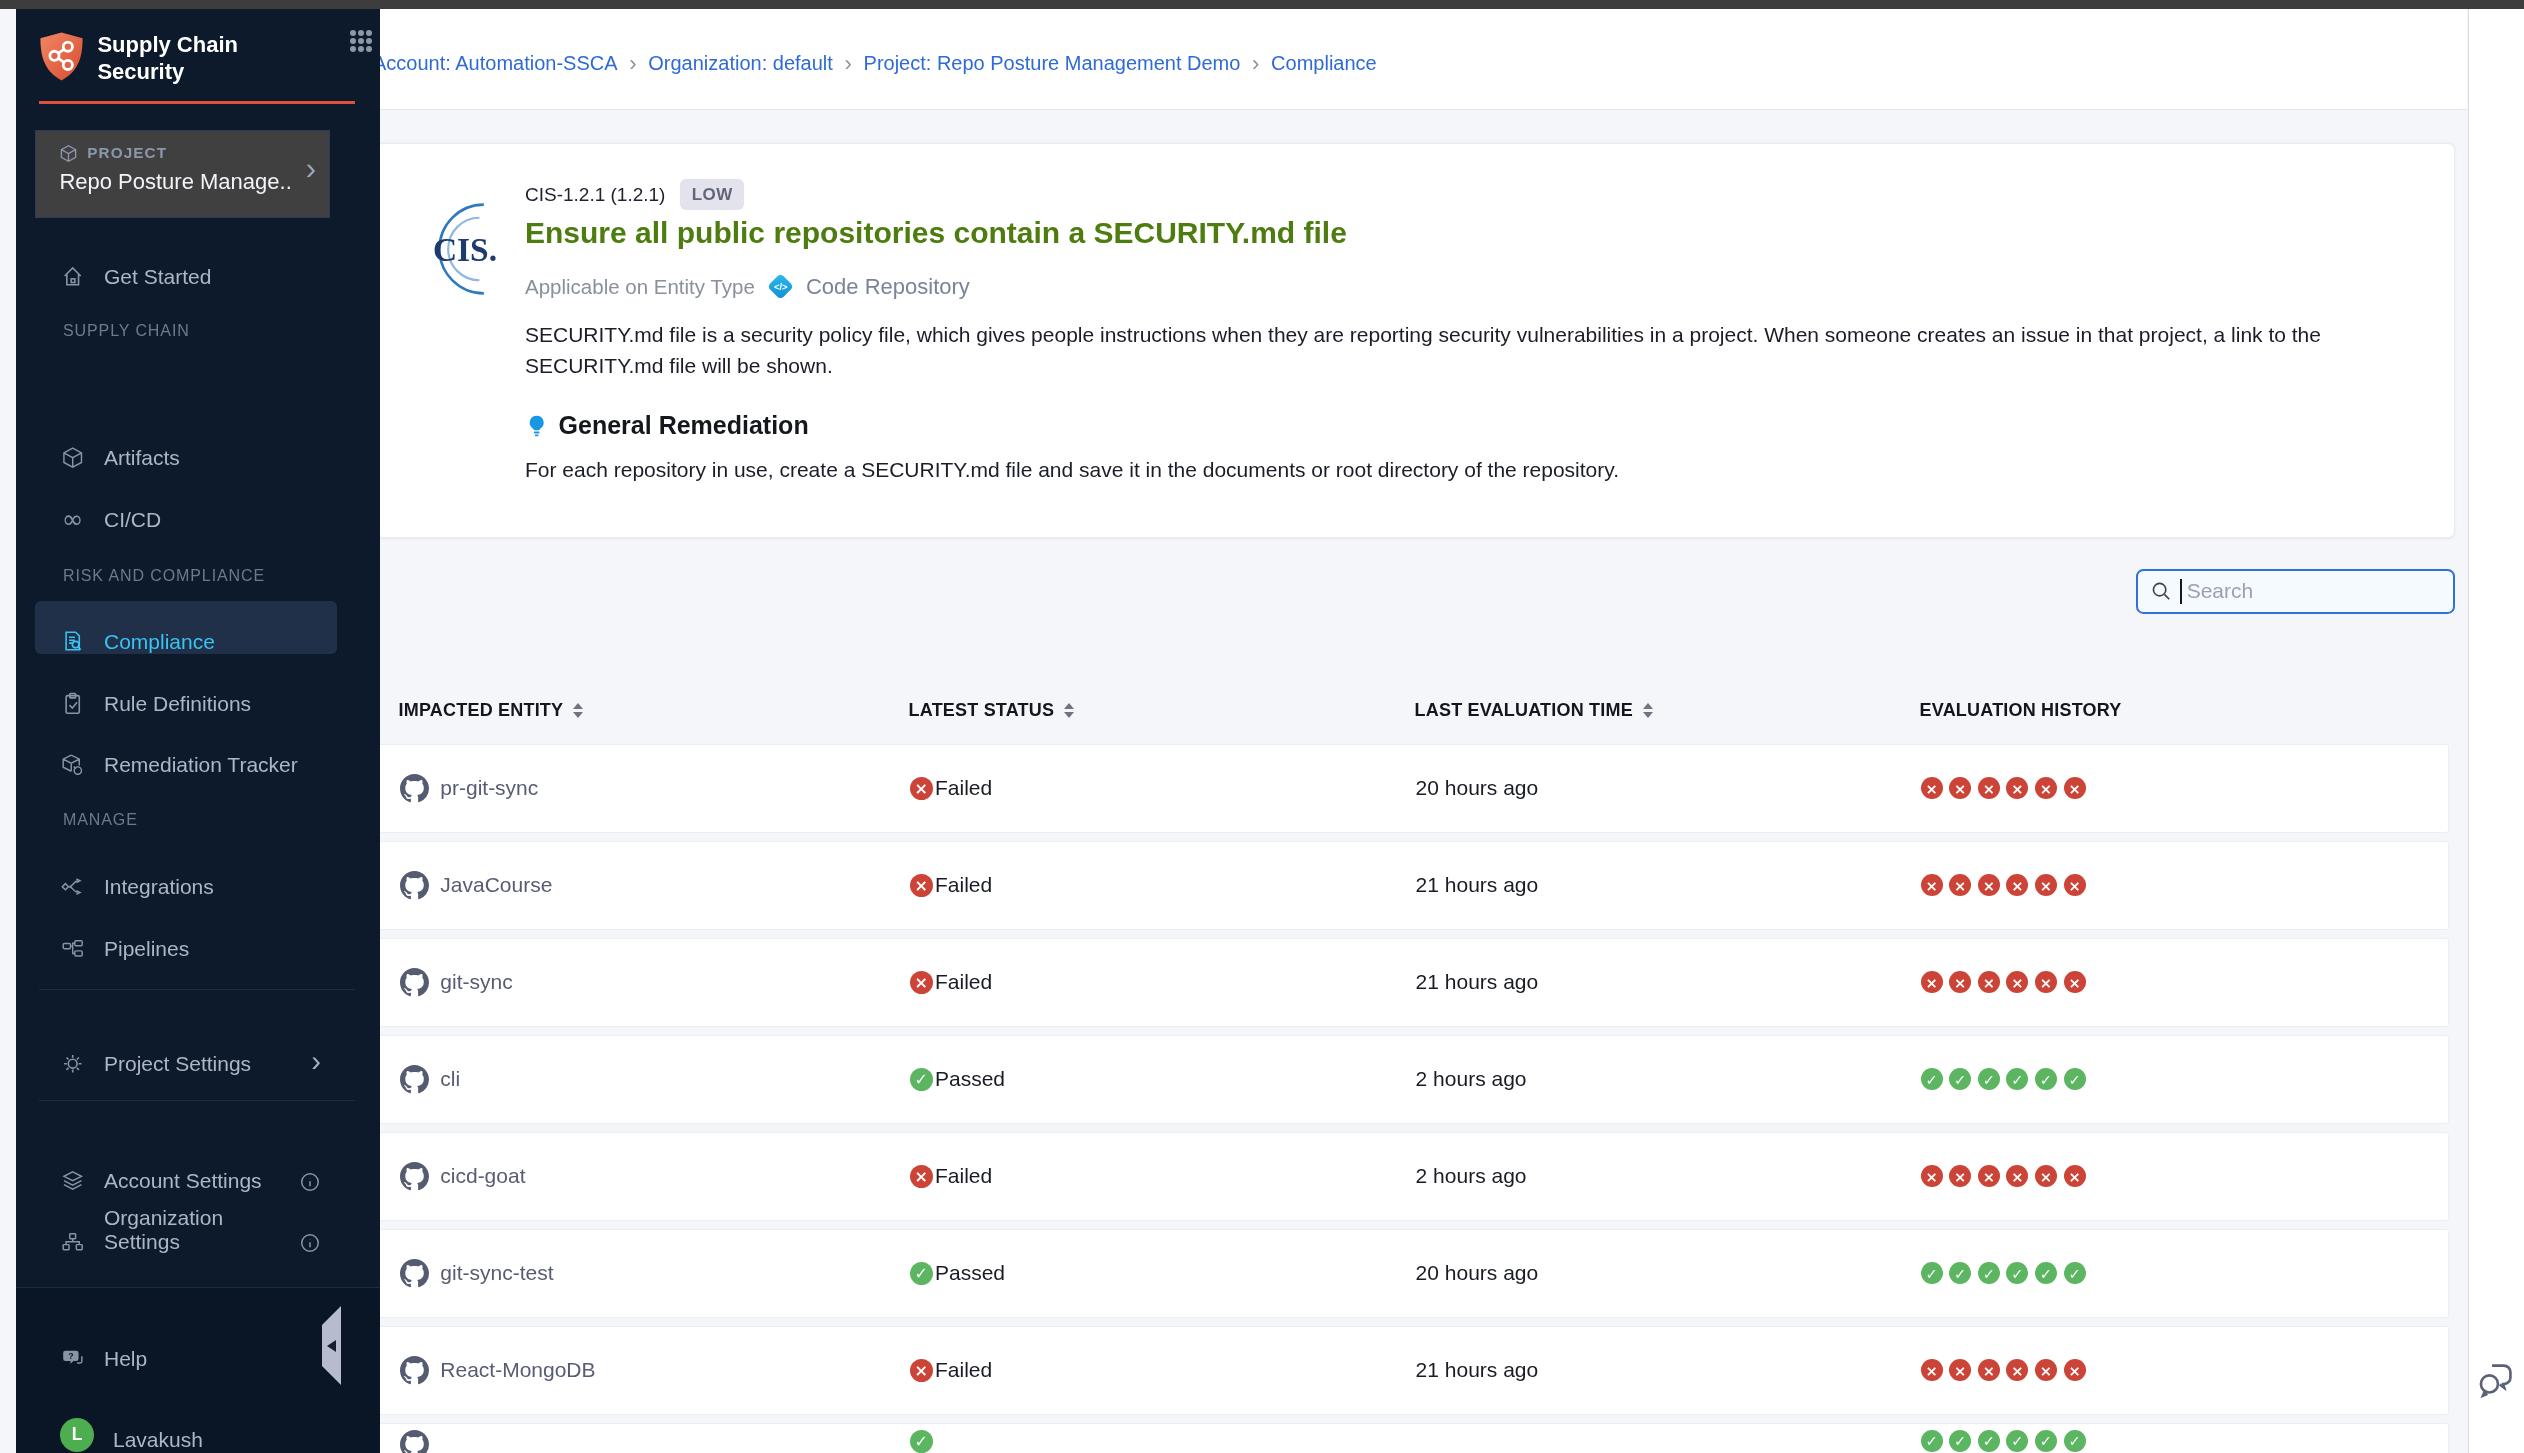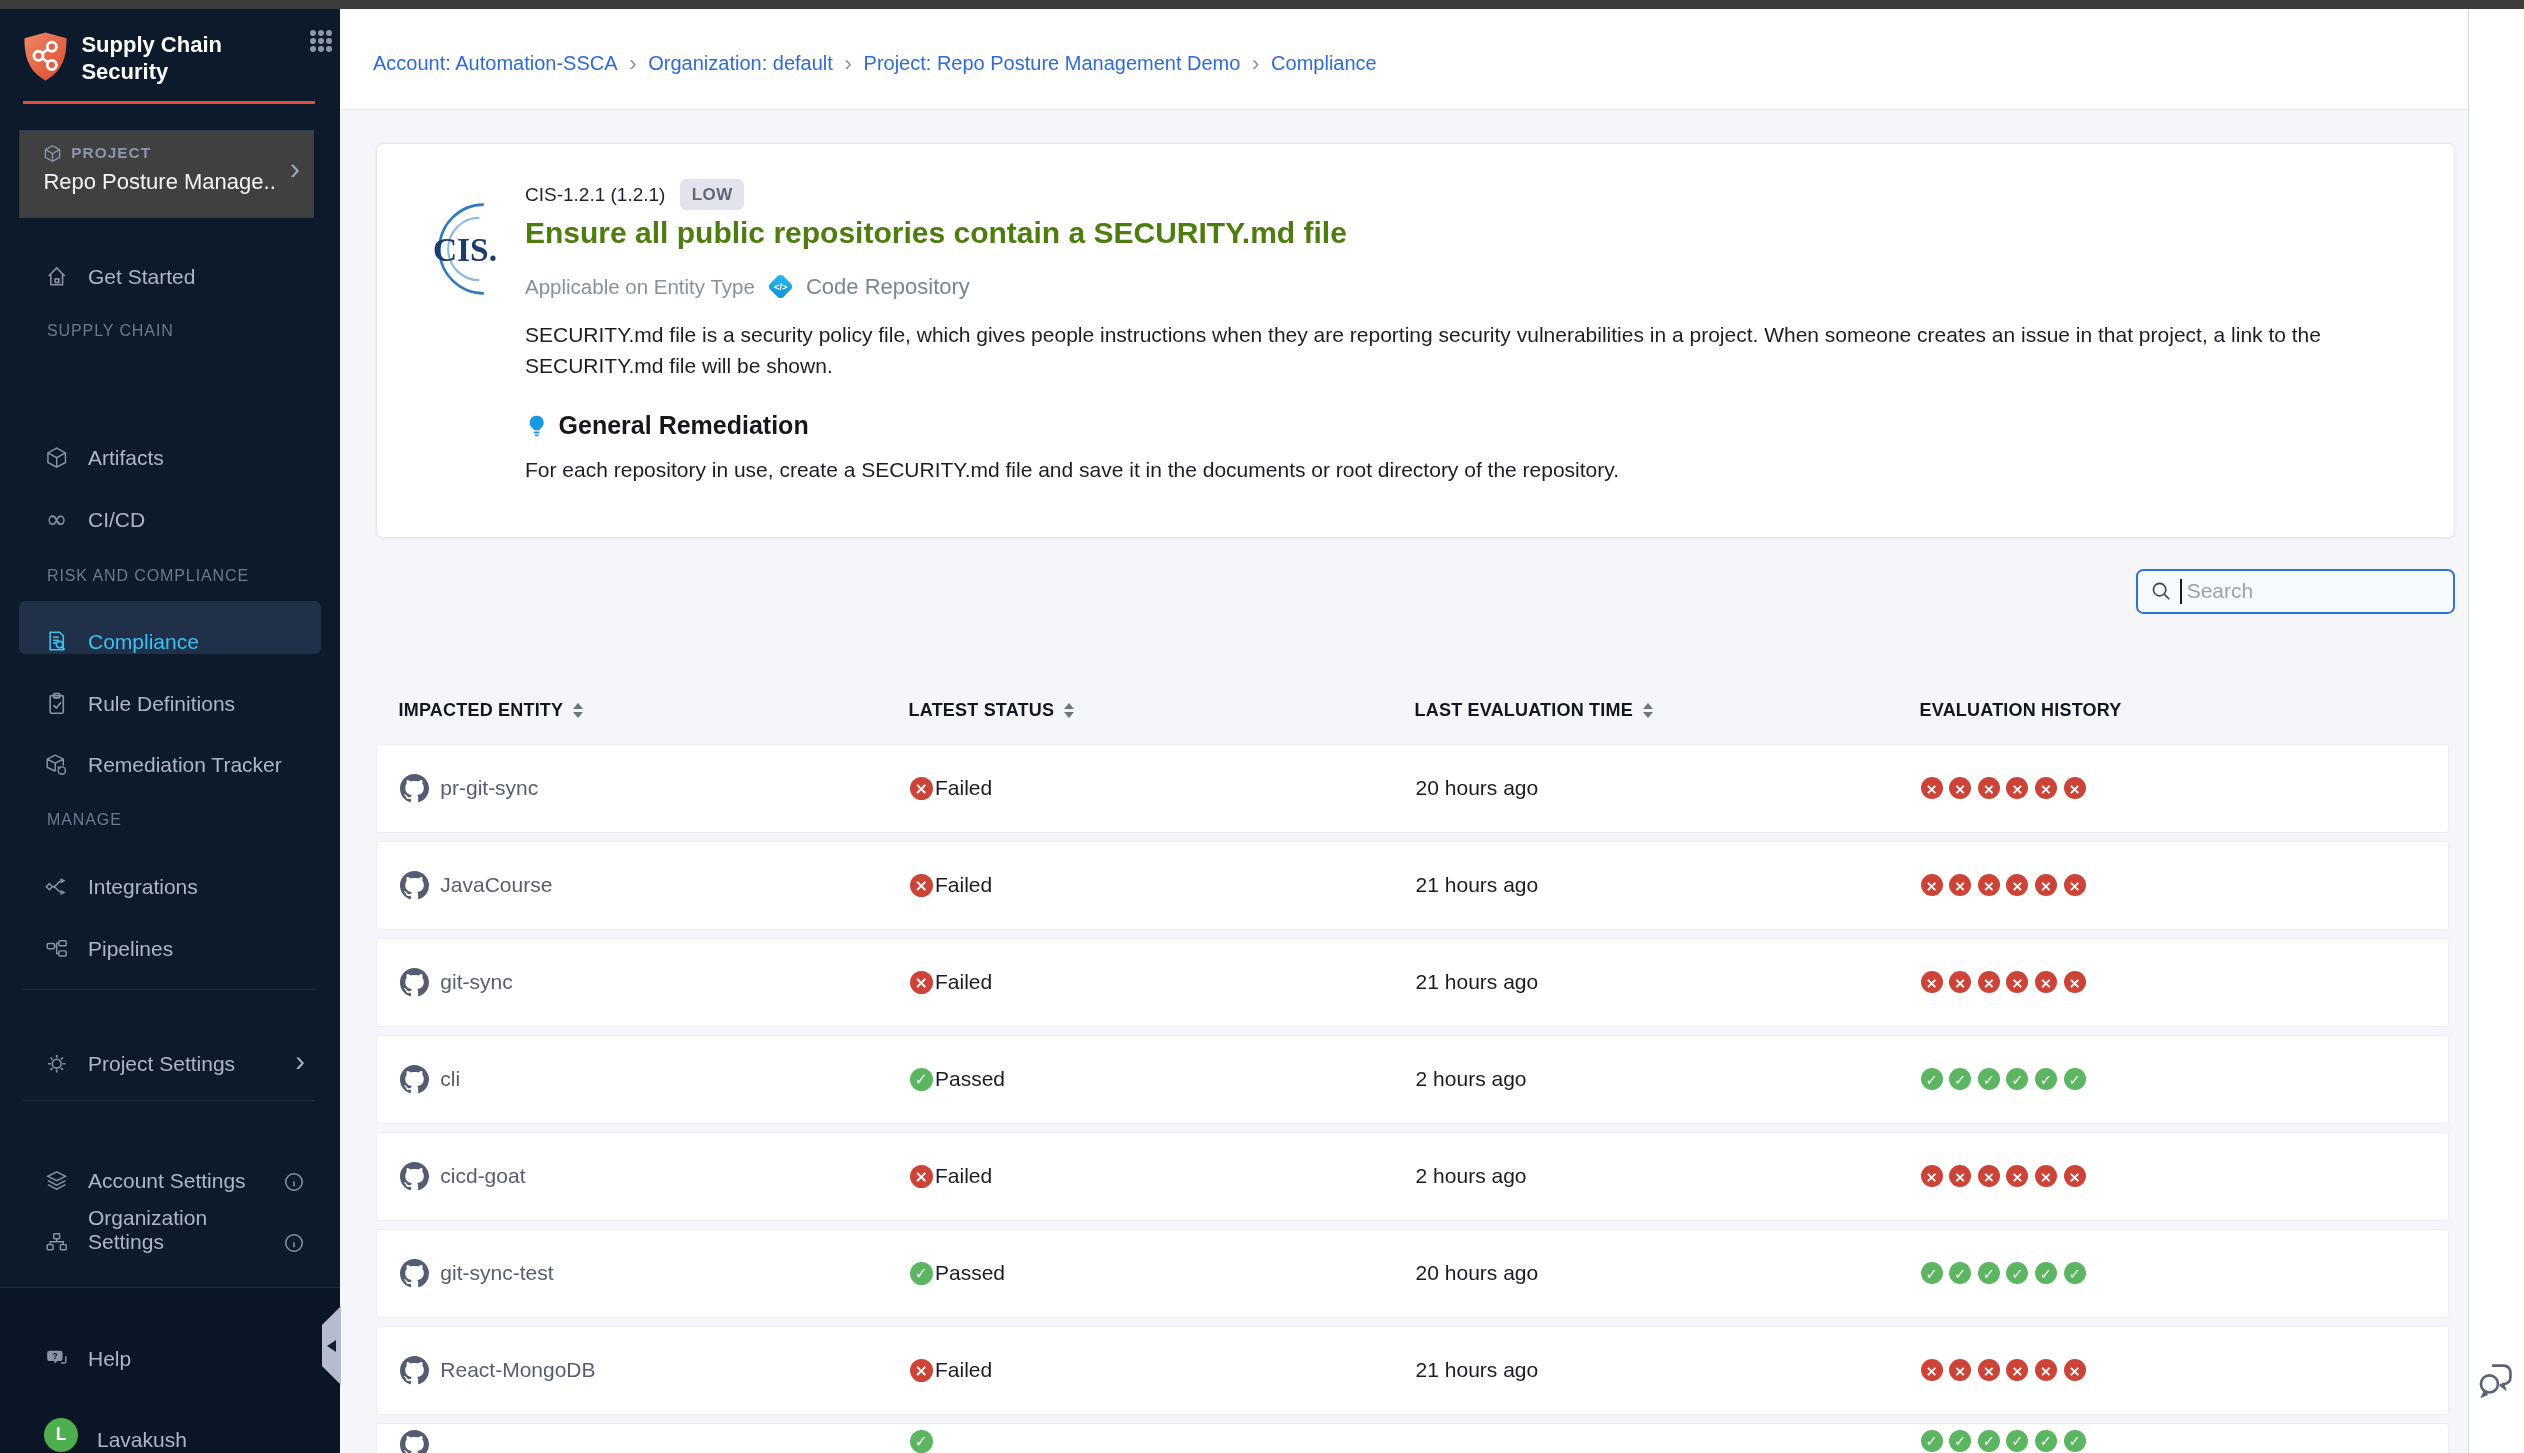--- a/index.html
+++ b/index.html
@@ -1,21 +1,21 @@
 <!DOCTYPE html>
 <html style="font-size:11.7px"><head>
 <meta charset="utf-8">
 <style>
   html,body{margin:0;padding:0;background:#2e2e2e;}
   .stage{position:relative;width:2525px;height:1454px;overflow:hidden;
          font-family:"Liberation Sans","DejaVu Sans",sans-serif;background:#F5F6FA;}
   
   .topstrip{position:absolute;left:0;top:0;width:2525px;height:8.8px;background:#3D3D3D;z-index:50;}
   
-  .sidebar{position:absolute;left:0;top:8.8px;width:340px;height:1445px;background:#0C1A2C;z-index:10;}
+  .sidebar{position:absolute;left:16px;top:8.8px;width:340px;height:1445px;background:#0C1A2C;z-index:10;padding-left:24px;}
   .logo-row{position:absolute;left:23.4px;top:22px;right:22px;display:flex;align-items:flex-start;}
   .logo-shield{width:45px;height:51px;flex:0 0 auto;}
   .logo-title{margin-left:13px;color:#FFFFFF;font-size:22px;font-weight:bold;line-height:27px;}
   .grid-icon{position:absolute;right:2.9px;top:16px;width:32px;height:32px;cursor:pointer;}
   .red-line{position:absolute;left:23.4px;right:25px;top:92px;height:3.7px;background:#E1503C;}
   .proj-card{position:absolute;left:19px;top:121px;width:295px;height:88px;background:#404040;
              border:1.5px solid #2C3B53;border-radius:0;box-sizing:border-box;cursor:pointer;}
   .proj-top{position:absolute;left:23.4px;top:13px;display:flex;align-items:center;gap:8.8px;}
   .proj-label{color:#8C97AB;font-size:15.3px;font-weight:bold;letter-spacing:1.1px;}
   .proj-name{position:absolute;left:23.4px;top:38px;color:#F2F4F8;font-size:22px;white-space:nowrap;

